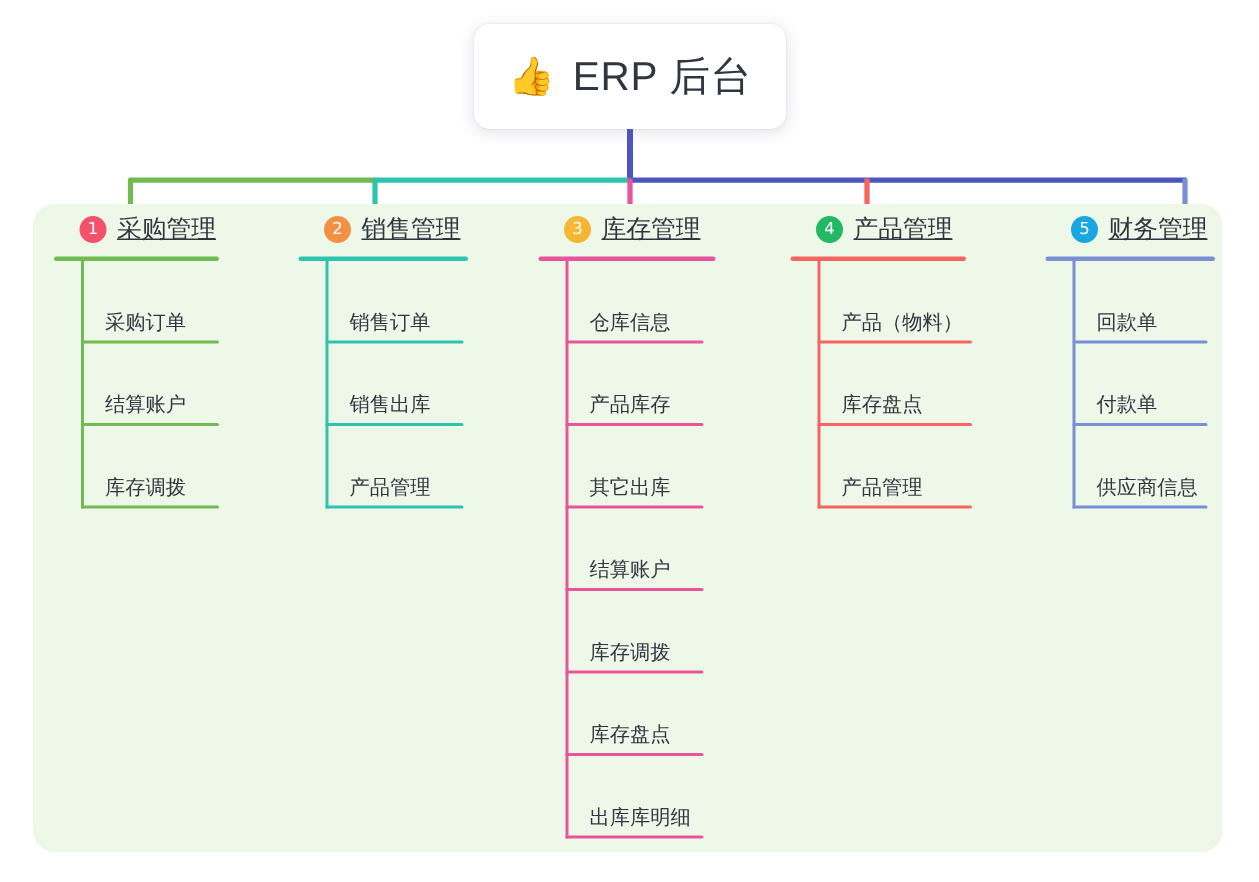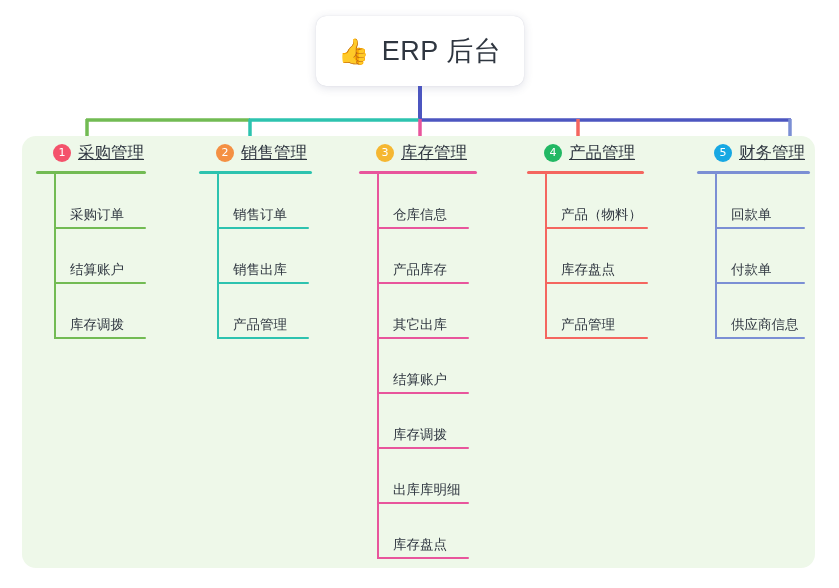--- a/index.html
+++ b/index.html
@@ -241,25 +241,25 @@
         </div>
         <div class="leaf">
           <span class="leaf-label">结算账户</span>
           <div class="leaf-rule" style="background: rgb(232, 85, 156); width: 92px;"></div>
         </div>
         <div class="leaf">
           <span class="leaf-label">库存调拨</span>
           <div class="leaf-rule" style="background: rgb(232, 85, 156); width: 92px;"></div>
         </div>
         <div class="leaf">
+          <span class="leaf-label">库存盘点</span>
+          <div class="leaf-rule" style="background: rgb(232, 85, 156); width: 92px;"></div>
+        </div>
+        <div class="leaf">
           <span class="leaf-label">出库库明细</span>
-          <div class="leaf-rule" style="background: rgb(232, 85, 156); width: 92px;"></div>
-        </div>
-        <div class="leaf">
-          <span class="leaf-label">库存盘点</span>
           <div class="leaf-rule" style="background: rgb(232, 85, 156); width: 92px;"></div>
         </div>
       </div>
     </div>
     <div class="column" style="left: 527px; width: 117px;">
       <div class="col-head">
         <span class="badge" style="background: rgb(34, 184, 100);">4</span>
         <span class="col-title">产品管理</span>
       </div>
       <div class="col-rule" style="background: rgb(244, 102, 95); width: 117px;"></div>

